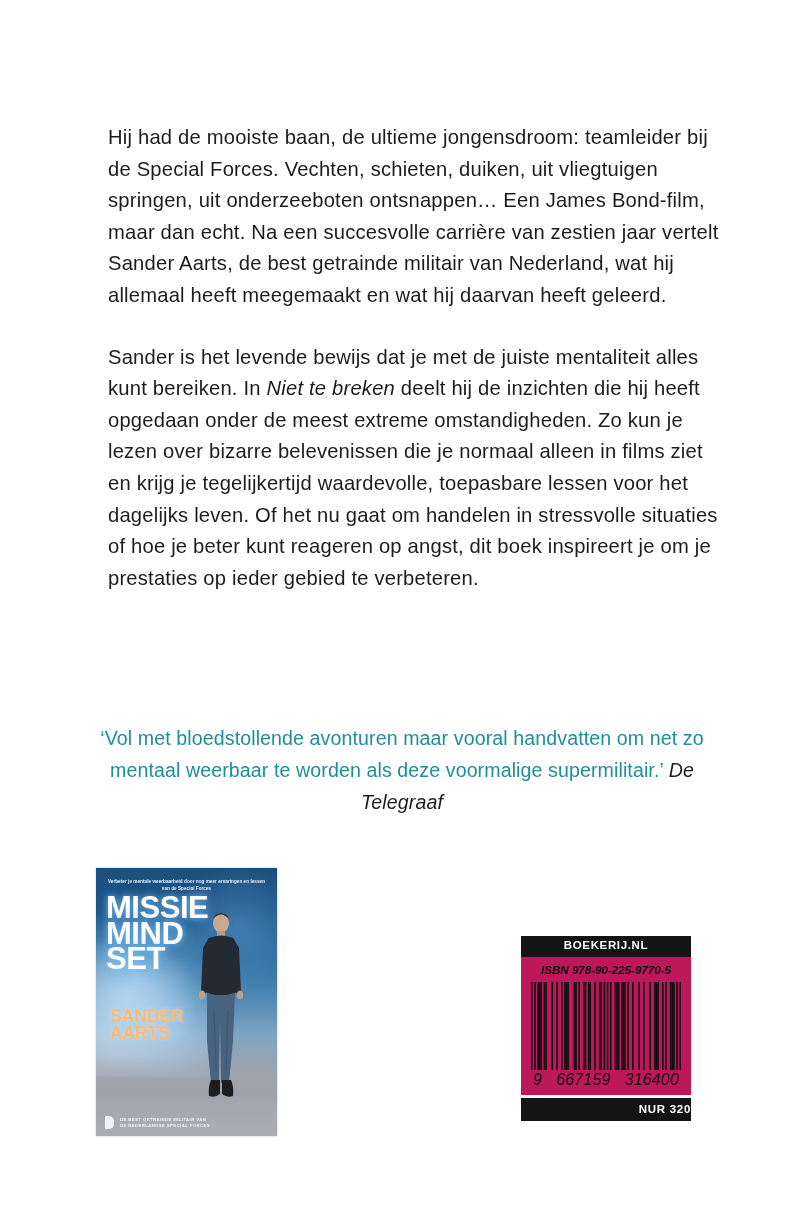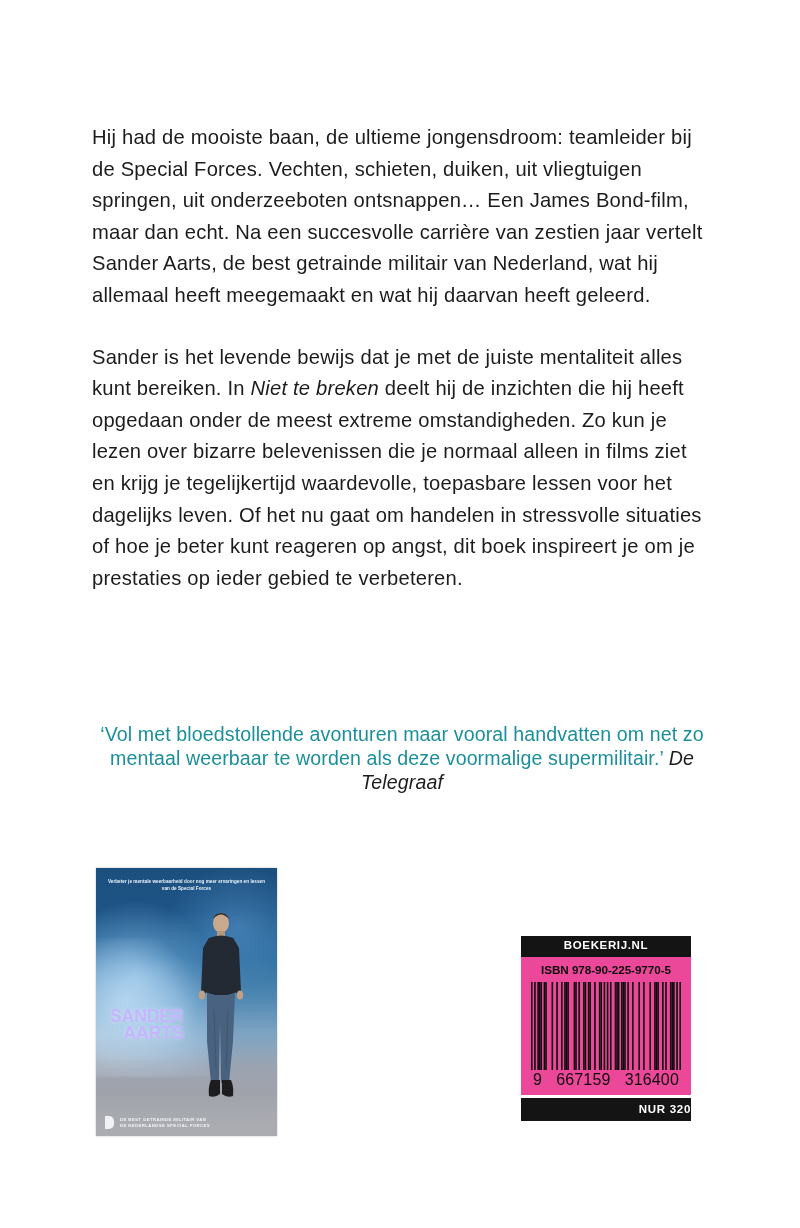--- a/index.html
+++ b/index.html
@@ -19,21 +19,21 @@
 
   .page {
     position: absolute;
     inset: 0;
     background: #ffffff;
   }
 
   
   .blurb {
     position: absolute;
-    left: 92px;
+    left: 108px;
     top: 122px;
     width: 612px;
   }
   .blurb p {
     margin: 0 0 30px 0;
     font-size: 20.2px;
     line-height: 31.6px;
     color: #1c1c1c;
     font-weight: 400;
     letter-spacing: 0.01em;
@@ -42,21 +42,21 @@
   .blurb em { font-style: italic; }
 
   
   .quote {
     position: absolute;
     left: 96px;
     top: 722px;
     width: 612px;
     text-align: center;
     font-size: 19.6px;
-    line-height: 24px;
+    line-height: 32px;
     color: #1c8f9c;
     letter-spacing: 0.005em;
   }
   .quote .source {
     color: #1c1c1c;
     font-style: italic;
     font-weight: 500;
   }
 
   
@@ -125,24 +125,23 @@
     letter-spacing: -0.015em;
     text-shadow: 0 0 7px rgba(120,190,245,0.85), 0 0 14px rgba(90,170,240,0.5);
   }
   .cover-author {
     position: absolute;
     left: 14px;
     top: 140px;
     font-weight: 800;
     font-size: 17.5px;
     line-height: 17px;
-    color: #c4b5fd;
+    color: #fdba74;
     letter-spacing: -0.005em;
     text-shadow: 0 0 4px rgba(255,255,255,0.35);
-    text-align: right;
   }
   .cover-figure {
     position: absolute;
     left: 96px;
     top: 42px;
     width: 58px;
     height: 200px;
   }
   .cover-bottom {
     position: absolute;
@@ -175,22 +174,23 @@
   .bc-bar {
     background: #141414;
     color: #ffffff;
     text-align: center;
     font-weight: 700;
     font-size: 11.5px;
     letter-spacing: 0.055em;
     padding: 3px 0 6px 0;
   }
   .bc-body {
-    background: #ec4899;
+    background: #be185d;
     padding: 6px 10px 4px 10px;
+    font-style: italic;
   }
   .bc-isbn {
     text-align: center;
     font-weight: 700;
     font-size: 11.7px;
     letter-spacing: -0.005em;
     color: #0d0d0d;
     margin-bottom: 6px;
   }
   .bc-stripes {
@@ -255,20 +255,25 @@
 
       <path d="M15 83 q14 5 28 0 l-2 48 l-4 42 l-8 0 l-1 -60 l-1 60 l-8 0 l-4 -42z" fill="#49627f"></path>
       <path d="M22 100 l2 60 M36 100 l-2 60" stroke="#3c5269" stroke-width="1" fill="none" opacity="0.7"></path>
 
       <path d="M19 170 l9 0 l0 14 q-5 4 -11 2 q-1 -9 2 -16z" fill="#1d1d20"></path>
       <path d="M30 170 l9 0 q3 7 2 16 q-6 2 -11 -2 z" fill="#1d1d20"></path>
     </svg>
 
     <div class="cover-top-line">Verbeter je mentale weerbaarheid door nog meer ervaringen en lessen van de Special Forces</div>
 
+    <div class="cover-title">
+      <div>MISSIE</div>
+      <div>MIND</div>
+      <div>SET</div>
+    </div>
 
     <div class="cover-author">
       <div>SANDER</div>
       <div>AARTS</div>
     </div>
 
     <div class="cover-logo"></div>
     <div class="cover-bottom">
       <div>DE BEST GETRAINDE MILITAIR VAN</div>
       <div>DE NEDERLANDSE SPECIAL FORCES</div>

